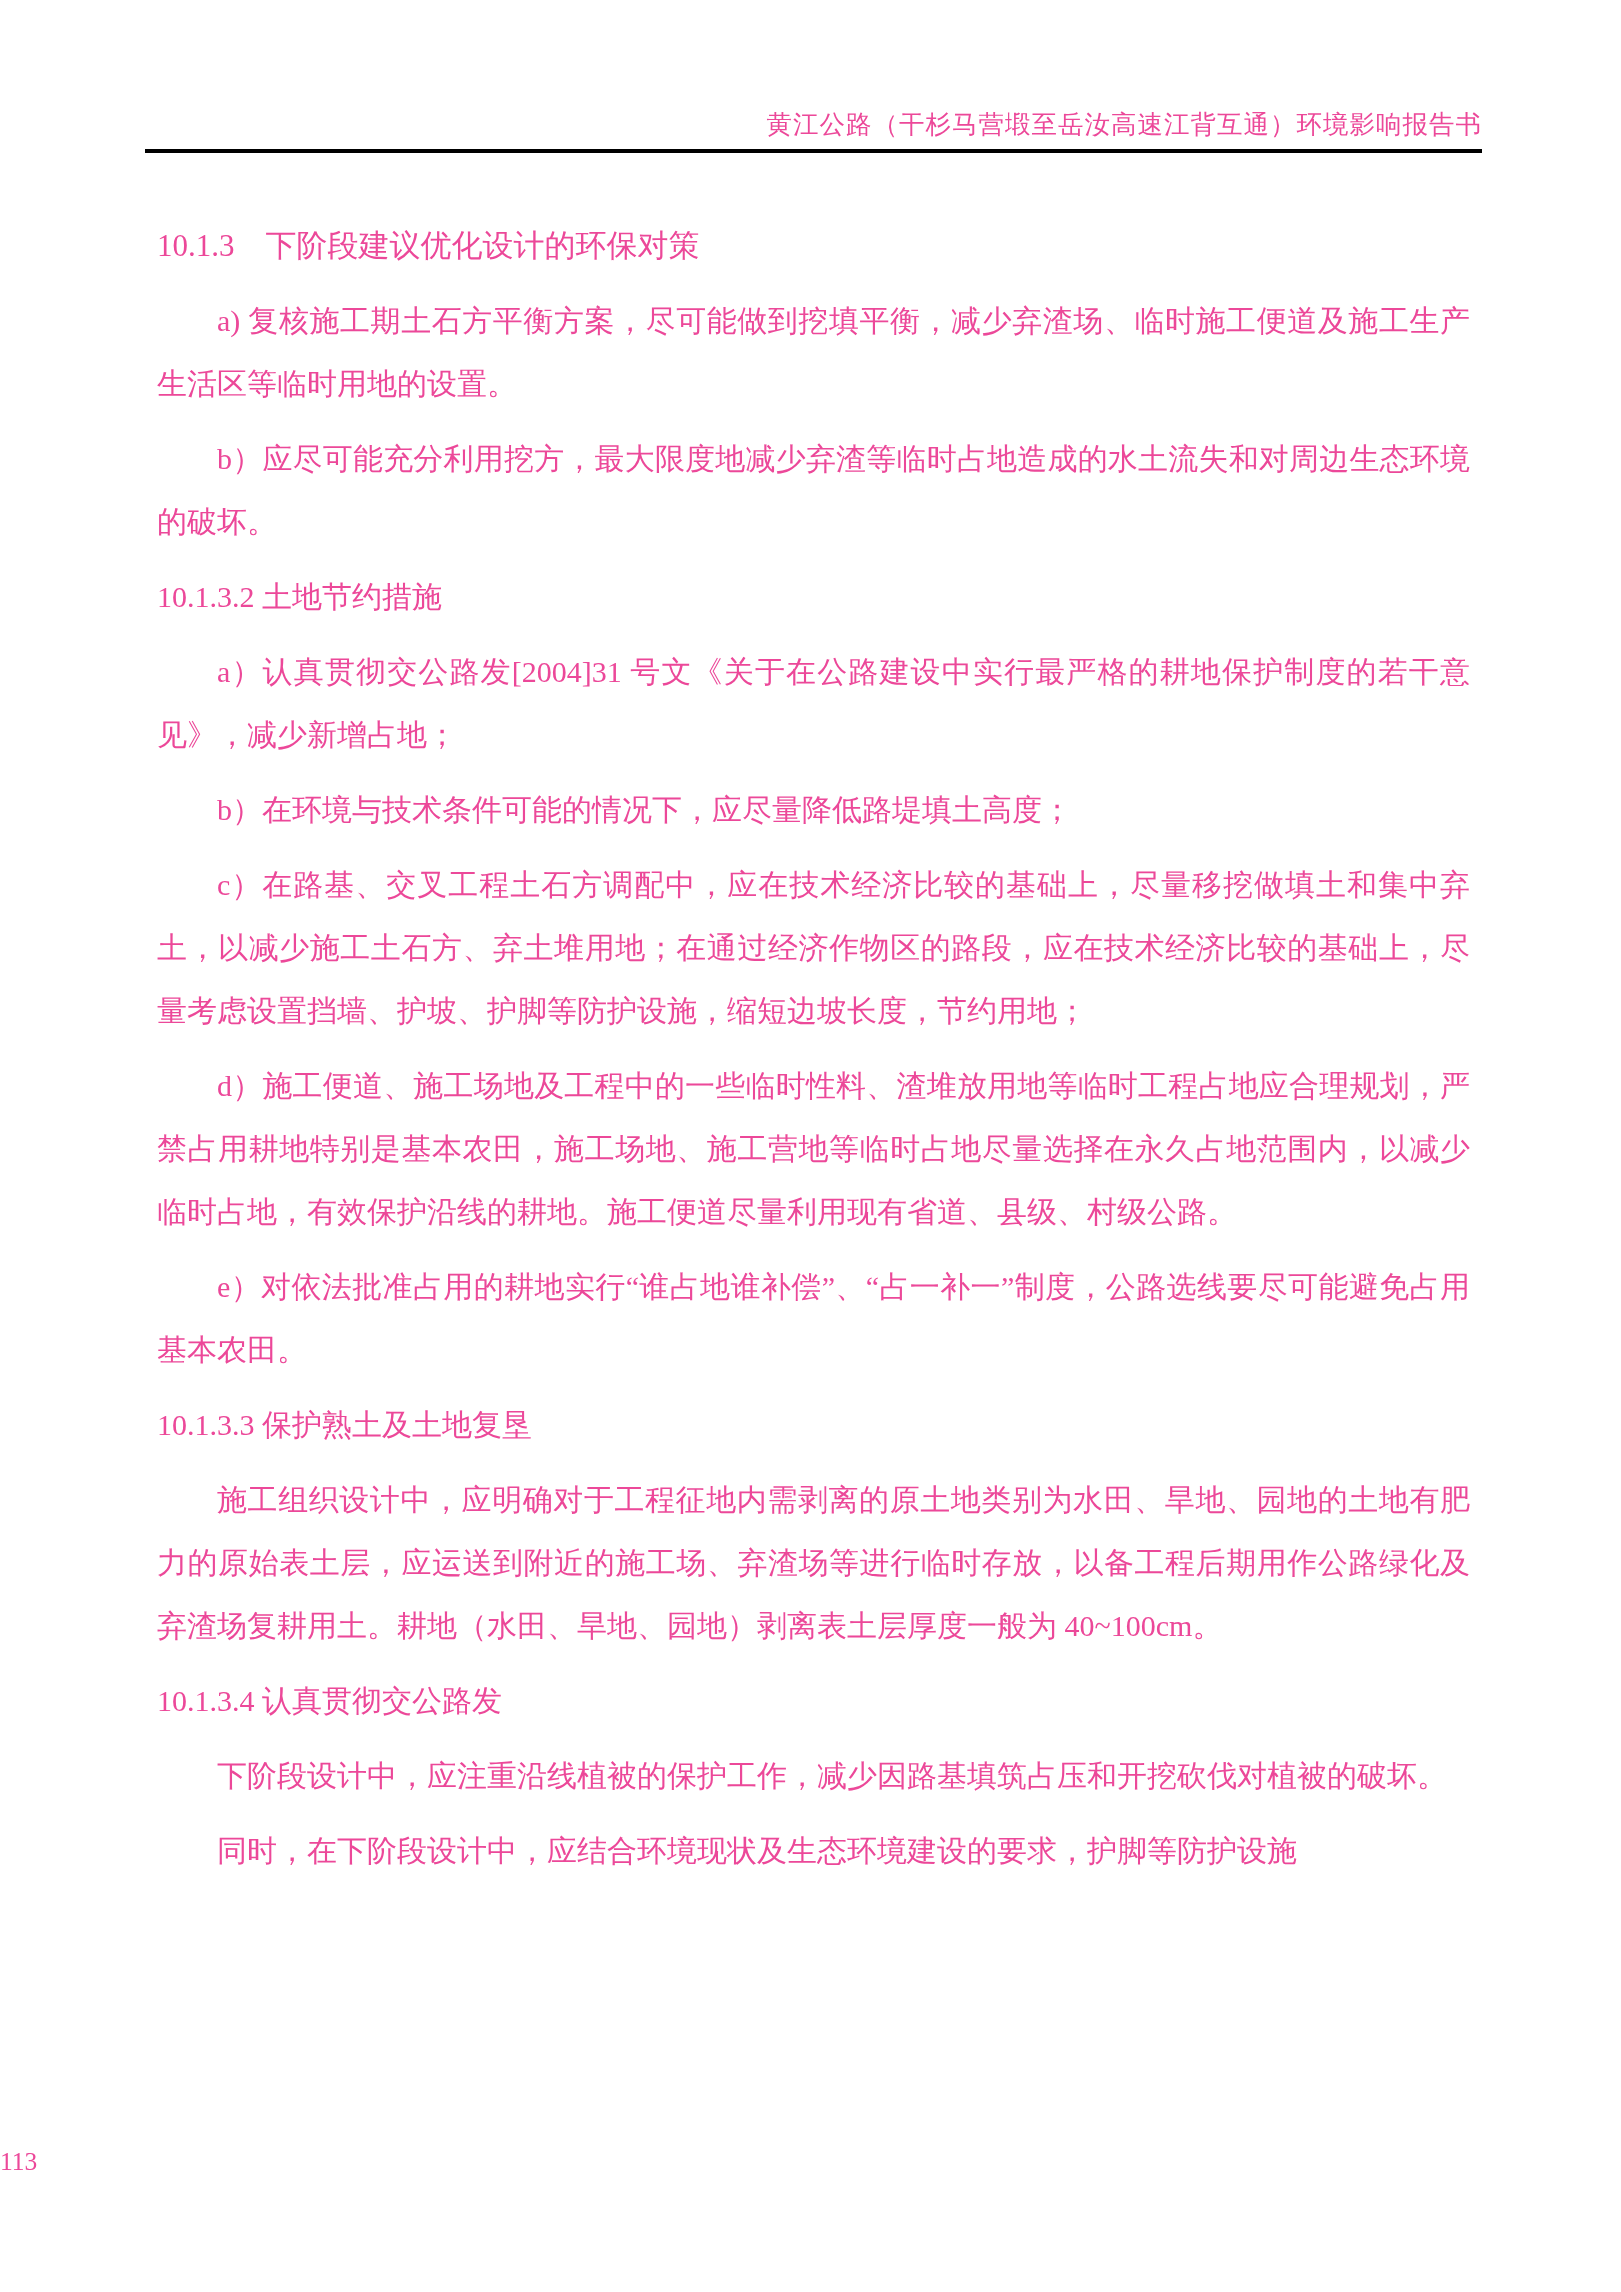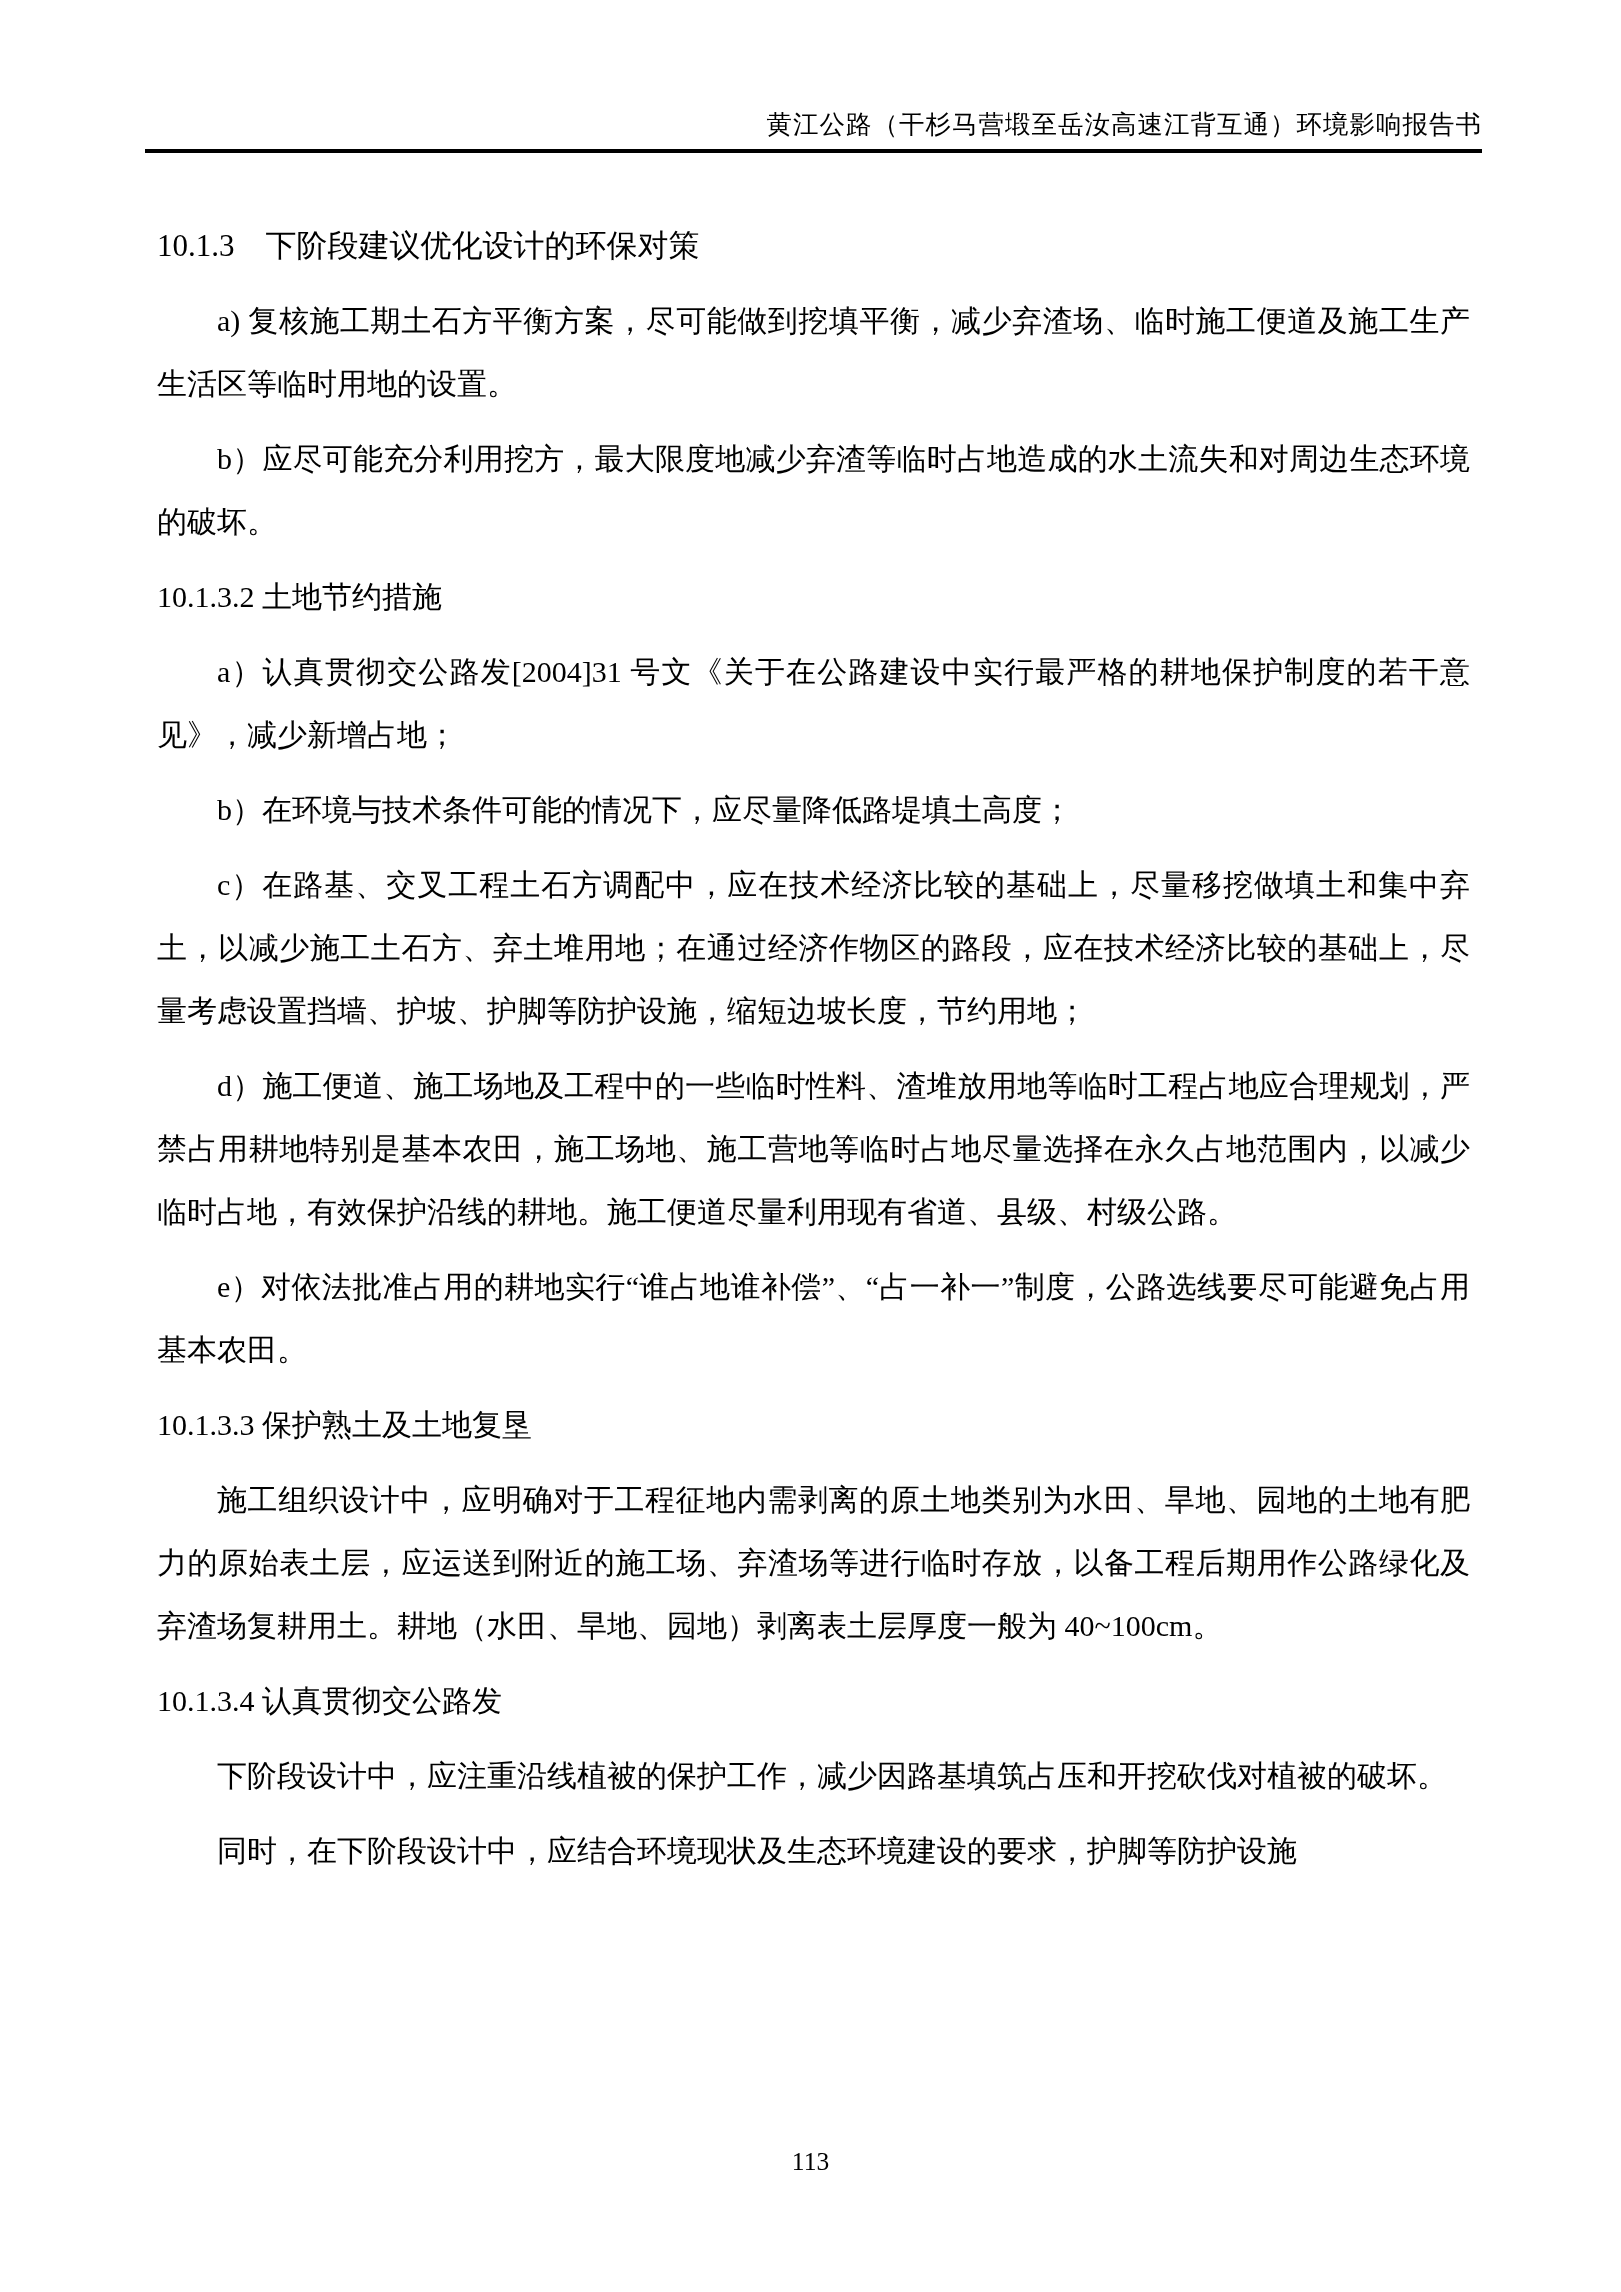--- a/index.html
+++ b/index.html
@@ -1,21 +1,21 @@
 <!DOCTYPE html>
 <html lang="zh"><head>
 <meta charset="utf-8">
 <style>
   html, body { margin: 0; padding: 0; background: #ffffff; }
   .page {
     position: relative;
     width: 1621px;
     height: 2293px;
     background: #ffffff;
-    color: #000000;
+    color: #ec4899;
     font-family: "Liberation Serif", "DejaVu Serif", serif;
     overflow: hidden;
   }
   .header {
     position: absolute;
     left: 145px;
     right: 139px;
     top: 108px;
     text-align: right;
     font-size: 25.5px;
@@ -43,21 +43,21 @@
   }
   .block { margin: 12px; }
   .block.h1 { font-size: 31px; text-indent: 0; text-align: left; }
   .block.h2 { font-size: 30px; text-indent: 0; text-align: left; }
   .block.p  { text-indent: 2em; }
   .footer {
     position: absolute;
     left: 0;
     right: 0;
     top: 2145px;
-    text-align: center;
+    text-align: left;
     font-size: 25.5px;
     line-height: 33px;
   }
 </style>
 </head>
 <body>
 
 <div class="page">
 
   <div class="header">黄江公路（干杉马营塅至岳汝高速江背互通）环境影响报告书</div>

